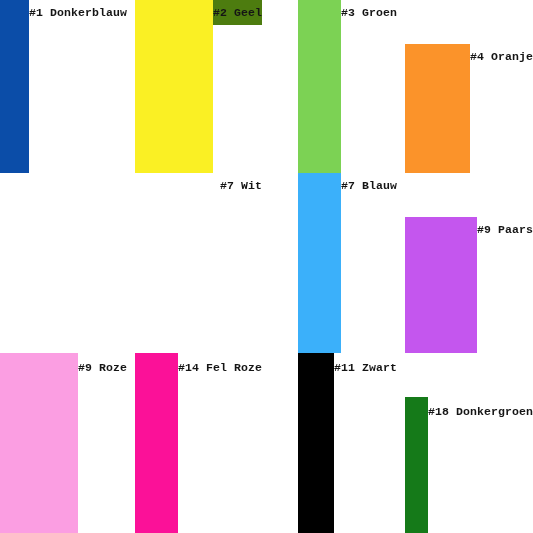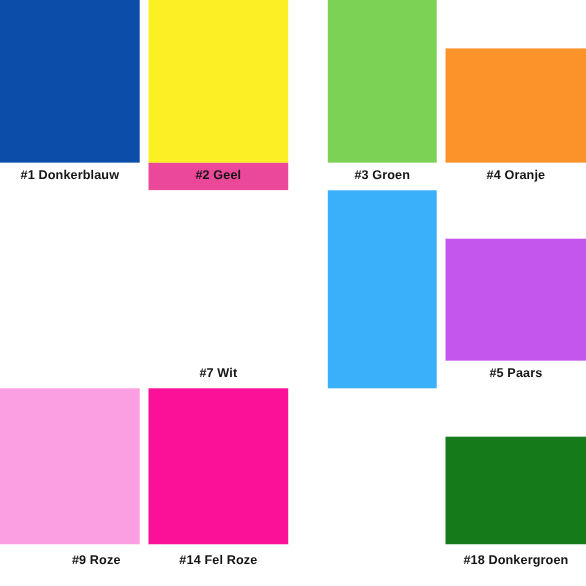--- a/index.html
+++ b/index.html
@@ -19,23 +19,24 @@
     width: 533px;
     height: 533px;
     display: grid;
     grid-template-columns: 127px 8px 127px 8px 127px 8px 128px;
     grid-template-rows: 173px 180px 180px;
     box-sizing: border-box;
   }
 
   .swatch-cell {
     display: flex;
-    flex-direction: column;
+    flex-direction: row;
     min-width: 0;
     min-height: 0;
+    font-family: Liberation Mono, monospace;
   }
 
   
   .col-1 { grid-column: 1; }
   .col-2 { grid-column: 3; }
   .col-3 { grid-column: 5; margin-left: 28px; }
   .col-4 { grid-column: 7; margin-top: 44px; }
 
   .row-1 { grid-row: 1; }
   .row-2 { grid-row: 2; }
@@ -70,57 +71,62 @@
 
 <div id="palette-grid">
 
   <div class="swatch-cell col-1 row-1">
     <div class="swatch-chip" style="background-color: rgb(11, 77, 168);"></div>
     <div class="swatch-label" style="color: rgb(21, 21, 21); background-color: rgb(255, 255, 255);">#1 Donkerblauw</div>
   </div>
 
   <div class="swatch-cell col-2 row-1">
     <div class="swatch-chip" style="background-color: rgb(250, 240, 36);"></div>
-    <div class="swatch-label" style="color: rgb(21, 21, 21); background-color: #ec4899;">#2 Geel</div>
+    <div class="swatch-label" style="color: rgb(21, 21, 21); background-color: #4d7c0f;">#2 Geel</div>
   </div>
 
   <div class="swatch-cell col-3 row-1">
     <div class="swatch-chip" style="background-color: rgb(124, 210, 84);"></div>
     <div class="swatch-label" style="color: rgb(21, 21, 21); background-color: rgb(255, 255, 255);">#3 Groen</div>
   </div>
 
   <div class="swatch-cell col-4 row-1">
     <div class="swatch-chip" style="background-color: rgb(251, 147, 42);"></div>
     <div class="swatch-label" style="color: rgb(21, 21, 21); background-color: rgb(255, 255, 255);">#4 Oranje</div>
   </div>
 
 
   <div class="swatch-cell col-2 row-2">
     <div class="swatch-chip" style="background-color: rgb(255, 255, 255);"></div>
     <div class="swatch-label" style="color: rgb(21, 21, 21); background-color: rgb(255, 255, 255);">#7 Wit</div>
   </div>
 
   <div class="swatch-cell col-3 row-2">
     <div class="swatch-chip" style="background-color: rgb(59, 176, 250);"></div>
+    <div class="swatch-label" style="color: rgb(21, 21, 21); background-color: rgb(255, 255, 255);">#7 Blauw</div>
   </div>
 
   <div class="swatch-cell col-4 row-2">
     <div class="swatch-chip" style="background-color: rgb(196, 86, 238);"></div>
-    <div class="swatch-label" style="color: rgb(21, 21, 21); background-color: rgb(255, 255, 255);">#5 Paars</div>
+    <div class="swatch-label" style="color: rgb(21, 21, 21); background-color: rgb(255, 255, 255);">#9 Paars</div>
   </div>
 
   <div class="swatch-cell col-1 row-3">
     <div class="swatch-chip" style="background-color: rgb(251, 158, 226);"></div>
-    <div class="swatch-label" style="color: rgb(21, 21, 21); background-color: rgb(255, 255, 255); padding-left: 48px;">#9 Roze</div>
+    <div class="swatch-label" style="color: rgb(21, 21, 21); background-color: rgb(255, 255, 255);">#9 Roze</div>
   </div>
 
   <div class="swatch-cell col-2 row-3">
     <div class="swatch-chip" style="background-color: rgb(251, 17, 152);"></div>
     <div class="swatch-label" style="color: rgb(21, 21, 21); background-color: rgb(255, 255, 255);">#14 Fel Roze</div>
   </div>
 
+  <div class="swatch-cell col-3 row-3">
+    <div class="swatch-chip" style="background-color: rgb(0, 0, 0);"></div>
+    <div class="swatch-label" style="color: rgb(21, 21, 21); background-color: rgb(255, 255, 255);">#11 Zwart</div>
+  </div>
 
   <div class="swatch-cell col-4 row-3">
     <div class="swatch-chip" style="background-color: rgb(21, 122, 25);"></div>
     <div class="swatch-label" style="color: rgb(21, 21, 21); background-color: rgb(255, 255, 255);">#18 Donkergroen</div>
   </div>
 
 </div>
 
 </body></html>

